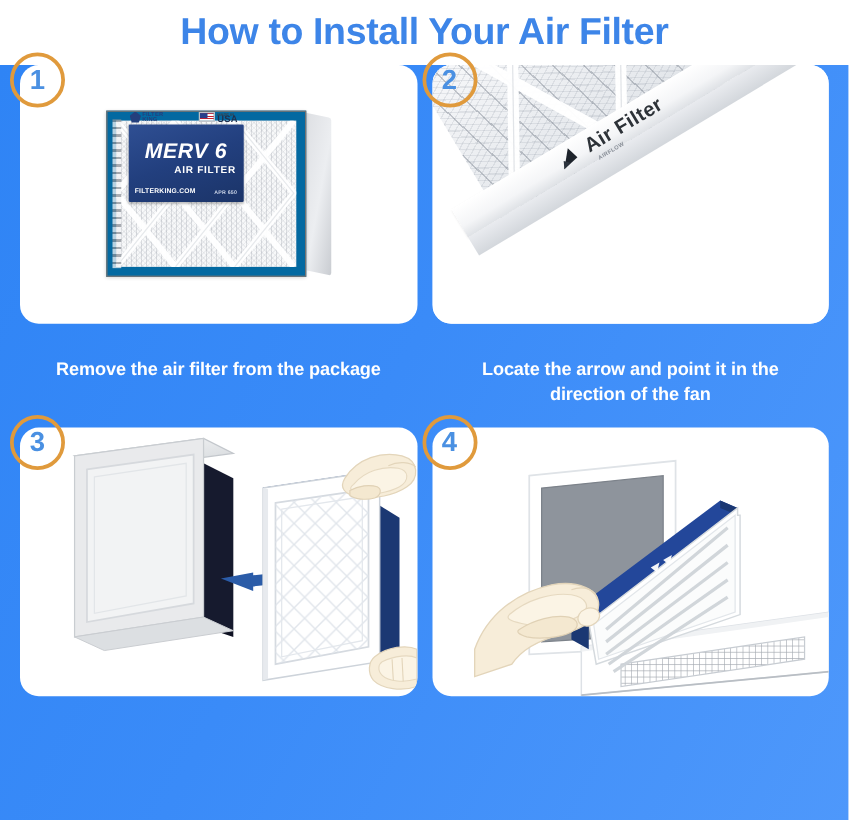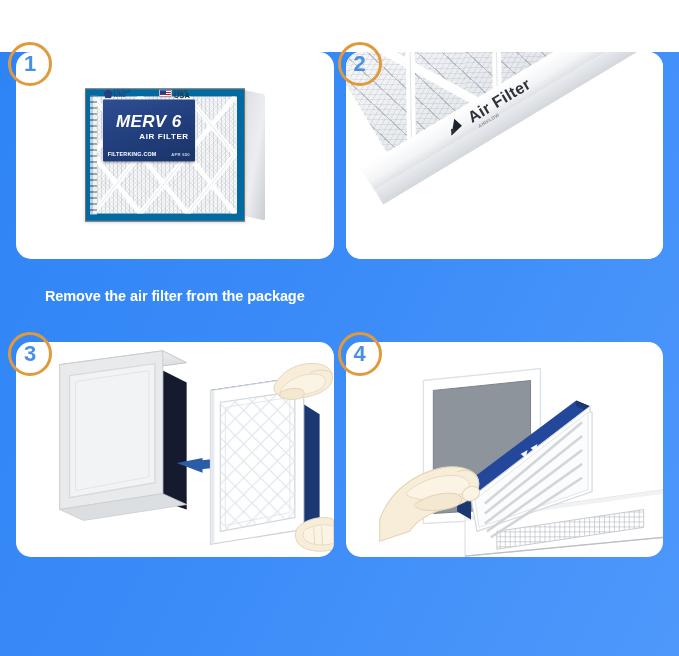--- a/index.html
+++ b/index.html
@@ -347,20 +347,23 @@
 
   
   .illus { position: absolute; left: 0; top: 0; width: 100%; height: 100%; }
   .illus svg { width: 100%; height: 100%; display: block; }
 </style>
 </head>
 <body>
 
 <div class="page">
 
+  <div class="header">
+    <div class="header-title">How to Install Your Air Filter</div>
+  </div>
 
   <div class="body-bg"></div>
 
   <div class="grid">
 
     <div class="panel panel-1">
       <div class="card">
         <div class="card-inner">
 
           <div class="filter-photo">
@@ -452,20 +455,21 @@
               <div class="cp-text">Air Filter</div>
               <div class="cp-sub">AIRFLOW</div>
             </div>
           </div>
 
         </div>
         <div class="step-badge">
           <span>2</span>
         </div>
       </div>
+      <div class="caption">Locate the arrow and point it in the direction of the fan</div>
     </div>
 
     <div class="panel panel-3">
       <div class="card">
         <div class="card-inner">
 
           <div class="illus">
             <svg viewBox="0 0 320 215" preserveAspectRatio="xMidYMid meet">
               <defs>
                 <pattern id="diamond3" width="17" height="17" patternUnits="userSpaceOnUse" patternTransform="rotate(0)">

